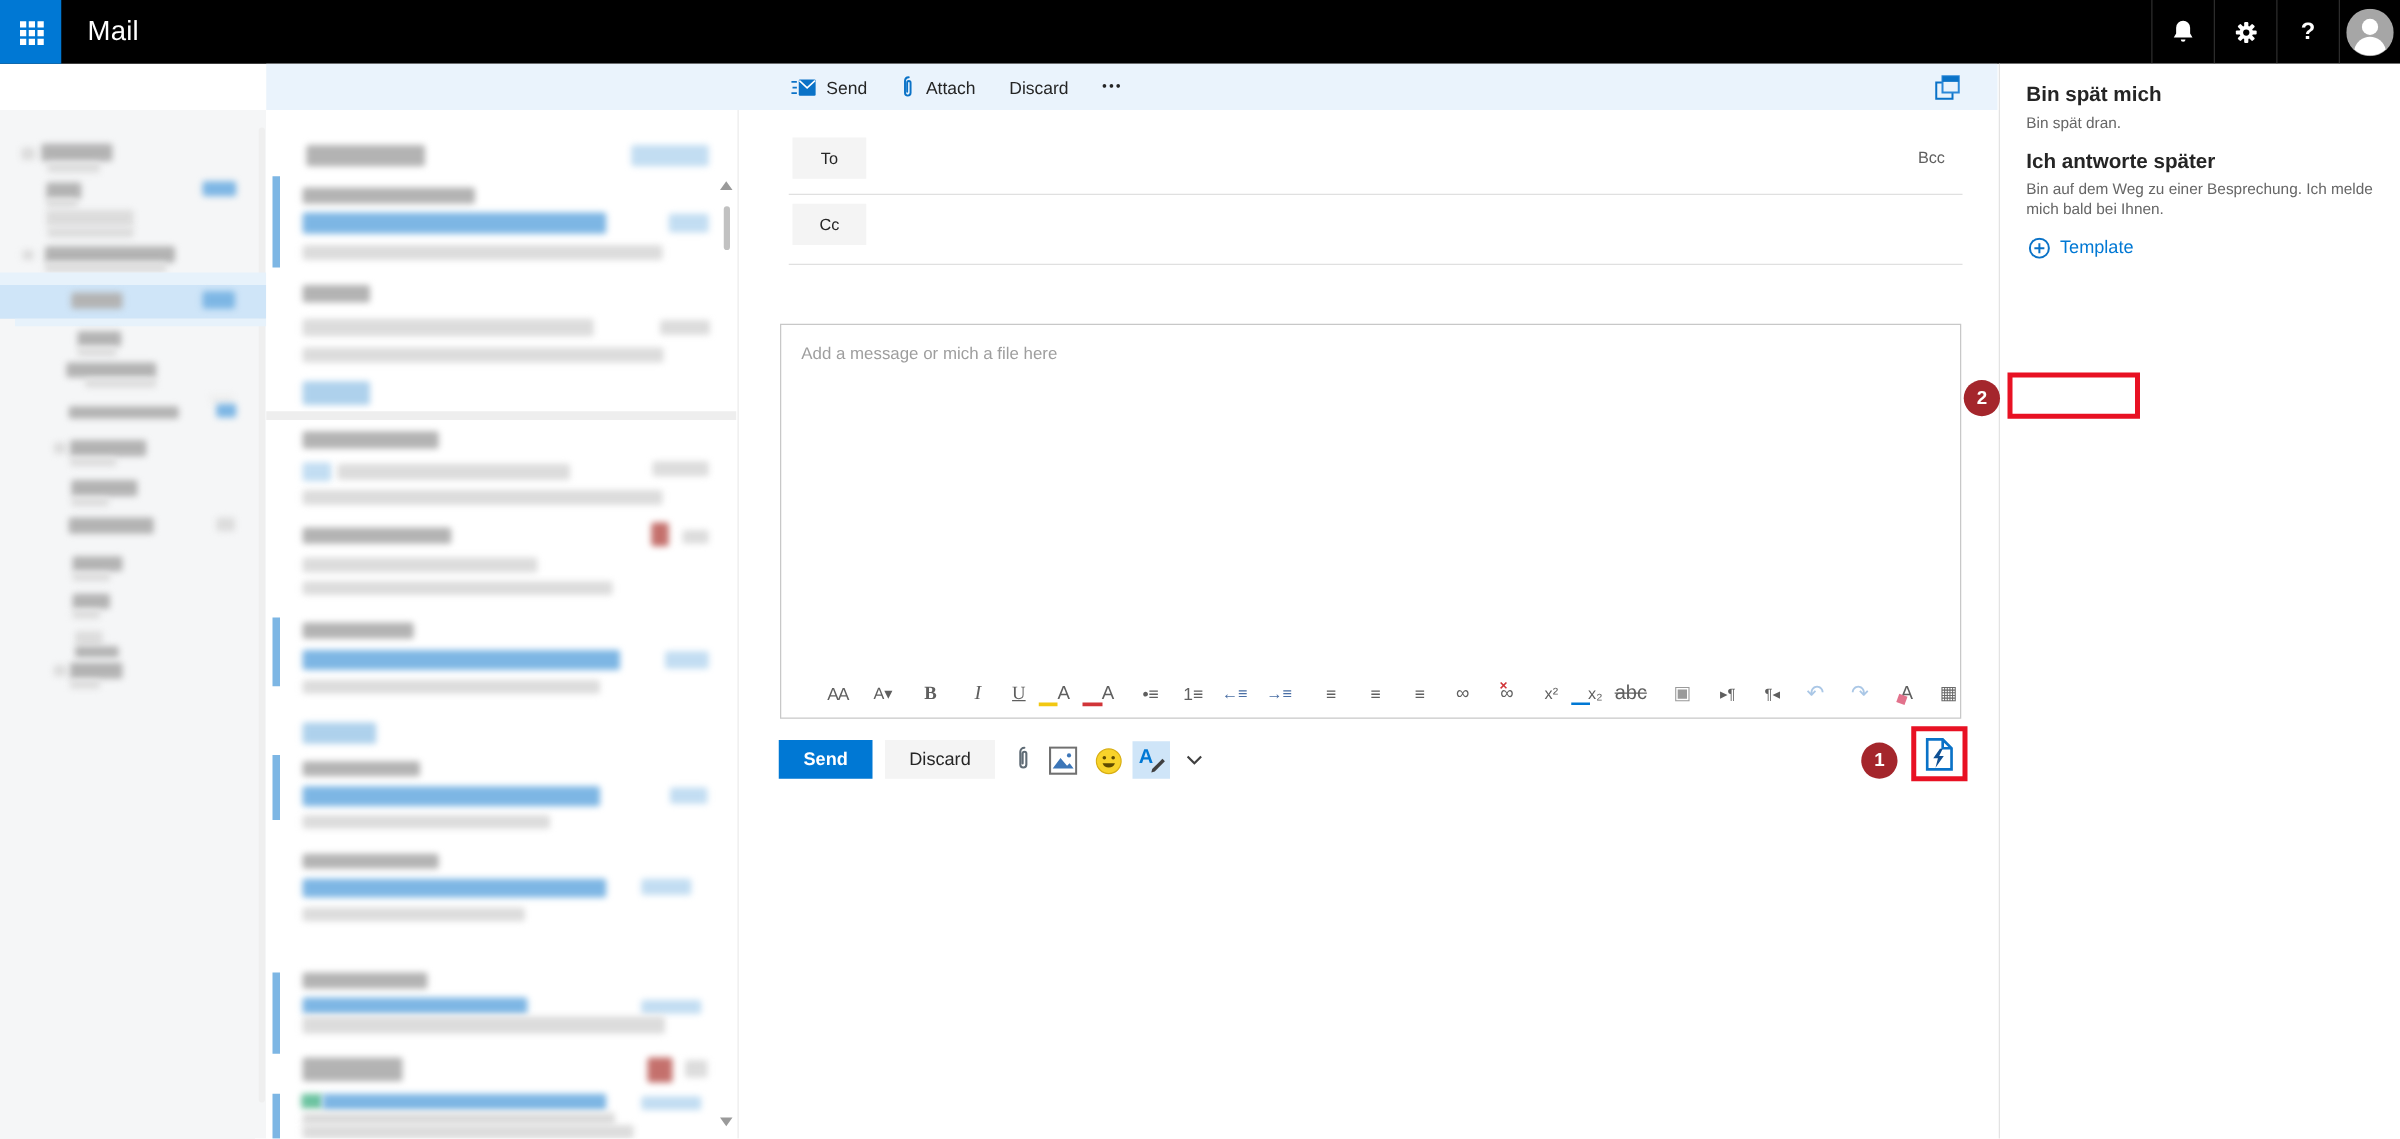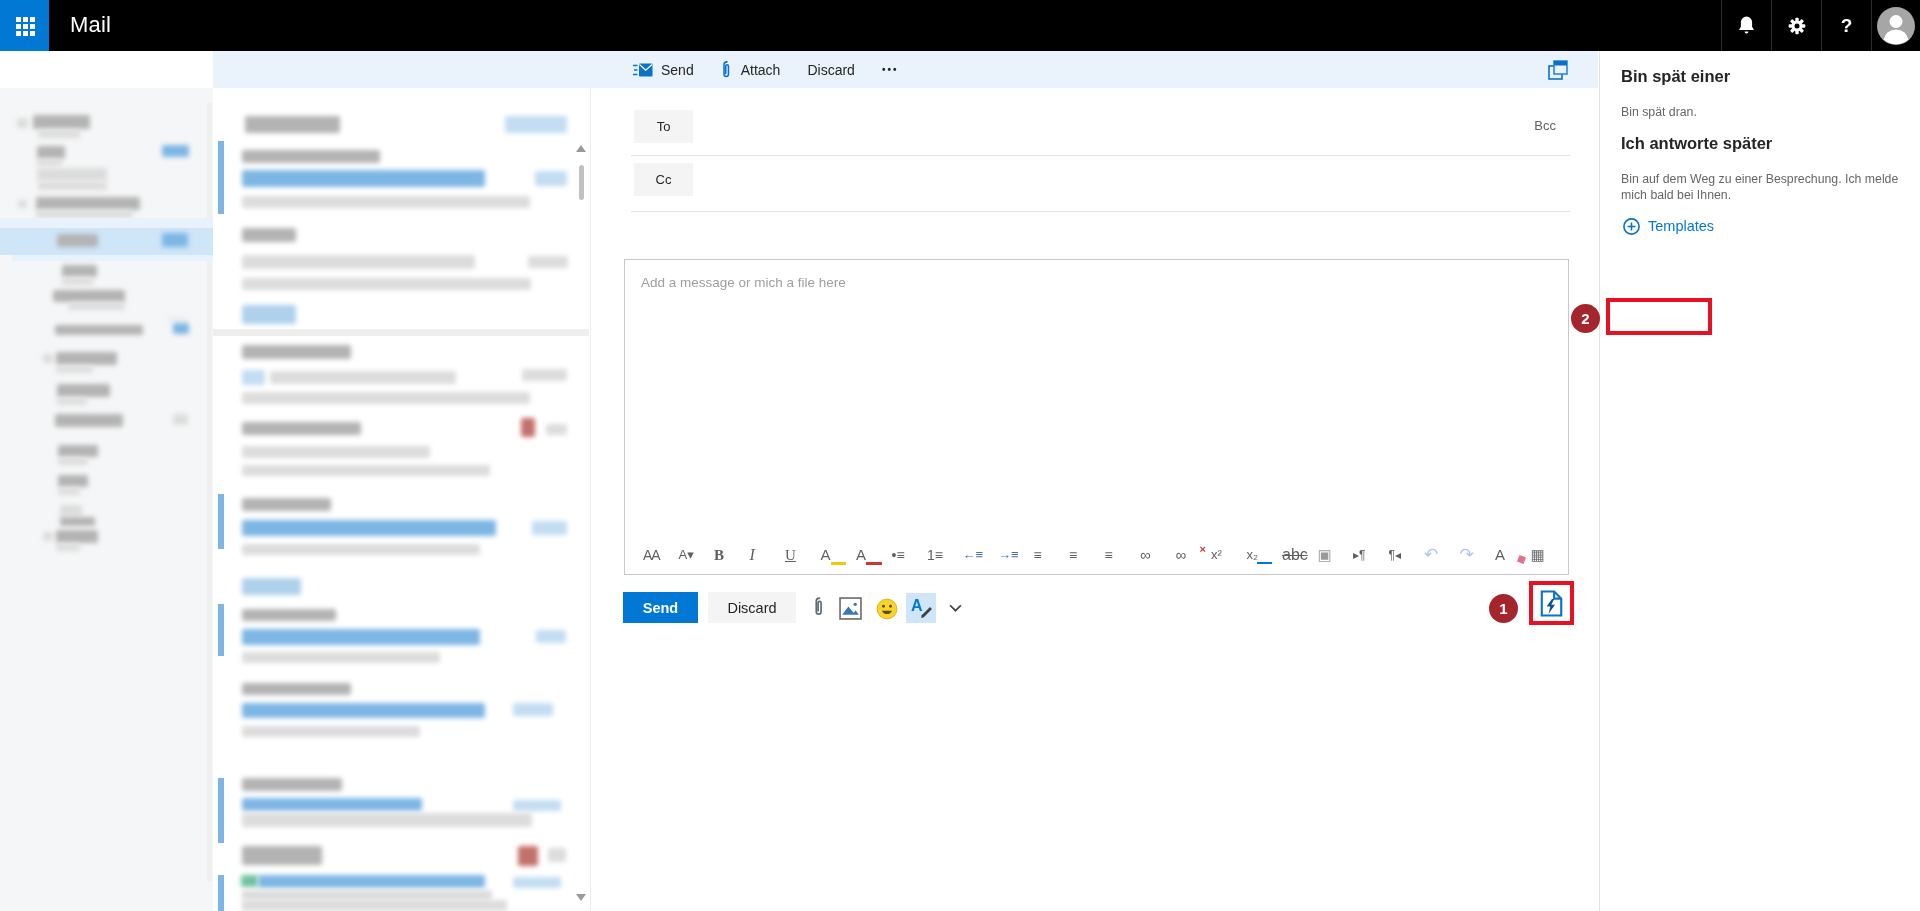--- a/index.html
+++ b/index.html
@@ -66,21 +66,21 @@
   .to-btn { left:43px; top:22px; }
   .cc-btn { left:43px; top:75px; }
   .bcc-btn { position:absolute; right:42px; top:30px; background:none; border:none; cursor:pointer;
              font-size:13px; color:#5f5f5f; font-family:inherit; }
   .hr { position:absolute; left:40px; right:28px; height:1px; background:#e0e0e0; }
   .hr1 { top:67px; } .hr2 { top:123px; }
   .subject-input { position:absolute; left:47px; top:139px; right:40px; font-size:13.5px; color:#9e9e9e; cursor:text; }
   .bodybox { position:absolute; left:33px; top:171px; width:945px; height:316px; border:1px solid #c8c8c8; cursor:text; }
   .body-ph { position:absolute; left:16px; top:15px; font-size:13.5px; color:#9e9e9e; }
   .fmtbar { position:absolute; left:18px; bottom:6px; display:flex; }
-  .ic { position:relative; width:35.5px; height:26px; line-height:26px; text-align:left;
+  .ic { position:relative; width:35.5px; height:26px; line-height:26px; text-align:right;
         color:#5f5f5f; font-size:15px; cursor:pointer; user-select:none; }
   .font-family-icon { font-size:14px; letter-spacing:-1px; }
   .font-size-icon { font-size:13px; }
   .bold-icon { font-weight:700; font-family:"Liberation Serif",serif; }
   .italic-icon { font-style:italic; font-family:"Liberation Serif",serif; font-size:16px; }
   .underline-icon { text-decoration:underline; font-family:"Liberation Serif",serif; }
   .highlight-icon::after, .font-color-icon::after, .subscript-icon::after {
     content:""; position:absolute; left:10px; right:10px; bottom:3px; height:3px; }
   .highlight-icon::after { background:#f2c811; }
   .font-color-icon::after { background:#d13438; }
@@ -113,21 +113,21 @@
   .tpl-launch { position:absolute; left:946px; top:502px; width:28px; height:30px; background:none; border:none; cursor:pointer; }
 
   
   .panel-header { display:flex; align-items:center; padding:22px 16px 0 21px; }
   .panel-title { margin-left:12px; font-size:24px; font-weight:300; color:#403e3c; letter-spacing:.2px; flex:1; }
   .panel-close { background:none; border:none; cursor:pointer; font-size:13px; font-weight:700; color:#252525;
                  padding:2px 4px; font-family:inherit; }
   .tpl-items { margin:16px 0 0 21px; }
   .tpl-item { margin-bottom:14px; cursor:pointer; }
   .tpl-title { font-size:16.5px; font-weight:600; color:#252525; }
-  .tpl-body { font-size:12.3px; color:#666; margin-top:18px; max-width:288px; line-height:1.32; }
+  .tpl-body { font-size:12.3px; color:#666; margin-top:4px; max-width:288px; line-height:1.32; }
   .add-tpl-btn { margin:9px 0 0 23px; display:flex; align-items:center; gap:8px; background:none; border:none;
                  cursor:pointer; color:var(--accent,#0078d4); font-size:14.5px; font-family:inherit; }
 
   
   .circ { position:absolute; width:29px; height:29px; border-radius:50%; background:var(--annotation-circle,#a4262c);
           color:#fff; font-size:15px; font-weight:700; display:flex; align-items:center; justify-content:center; z-index:30; }
   .rbox { position:absolute; border:4px solid var(--annotation-red,#e81123); z-index:25; pointer-events:none; }
   #ann-box-1 { left:1529px; top:581px; width:45px; height:44px; }
   #ann-box-2 { left:1606px; top:298px; width:106px; height:37px; }
   #ann-circ-1 { left:1489px; top:594px; }
@@ -413,36 +413,36 @@
           <path d="M16 1.5v8h8" fill="none" stroke="#0a72c7" stroke-width="2.4"></path>
           <path d="M13.5 10l-6 8.5h4.2l-2.2 8.5 7.5-10.5h-4.2l3.2-6.5z" fill="#0f5094"></path>
         </svg>
     </button>
   </section>
 
   <aside class="panel">
     <div class="tpl-items">
 
         <div class="tpl-item">
-          <div class="tpl-title">Bin spät einer</div>
+          <div class="tpl-title">Bin spät mich</div>
           <div class="tpl-body">Bin spät dran.</div>
         </div>
 
         <div class="tpl-item">
           <div class="tpl-title">Ich antworte später</div>
           <div class="tpl-body">Bin auf dem Weg zu einer Besprechung. Ich melde mich bald bei Ihnen.</div>
         </div>
 
       </div>
     <button class="add-tpl-btn">
       <svg width="17" height="17" viewBox="0 0 17 17">
           <circle cx="8.5" cy="8.5" r="7.6" fill="none" stroke="#0a72c7" stroke-width="1.6"></circle>
           <path d="M8.5 4.5v8M4.5 8.5h8" stroke="#0a72c7" stroke-width="1.6"></path>
         </svg>
-      <span>Templates</span>
+      <span>Template</span>
     </button>
   </aside>
 
   <div class="circ" id="ann-circ-1">1</div>
   <div class="rbox" id="ann-box-1"></div>
   <div class="circ" id="ann-circ-2">2</div>
   <div class="rbox" id="ann-box-2"></div>
 
 </div>
 

